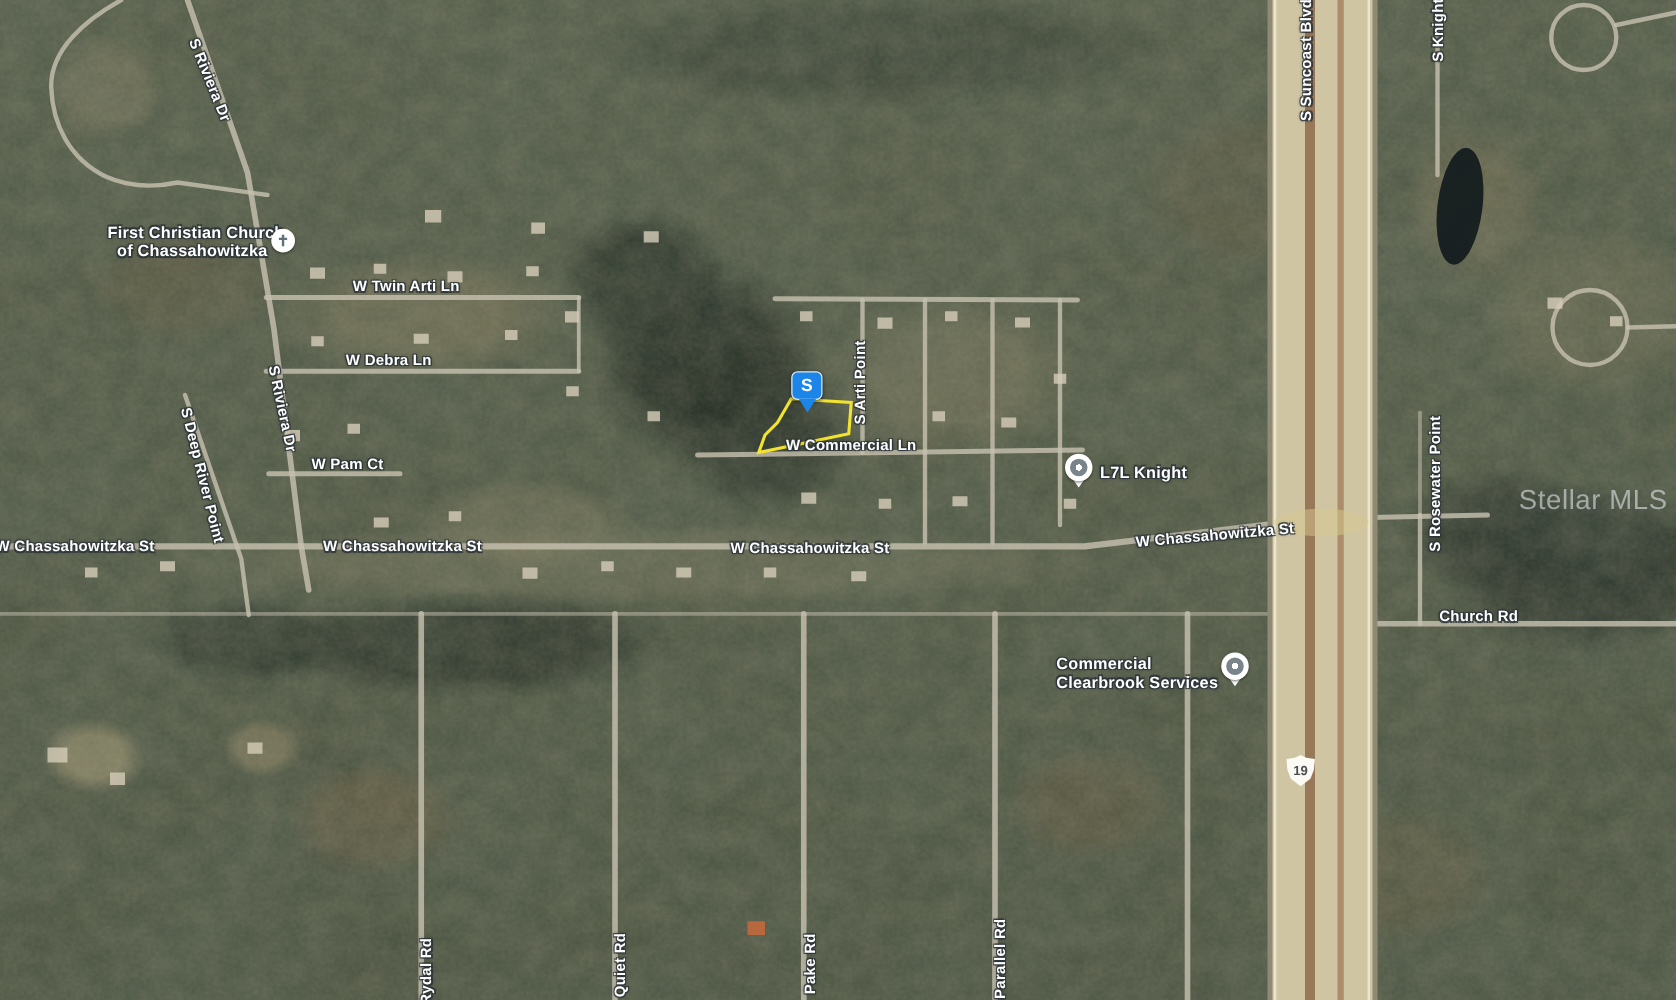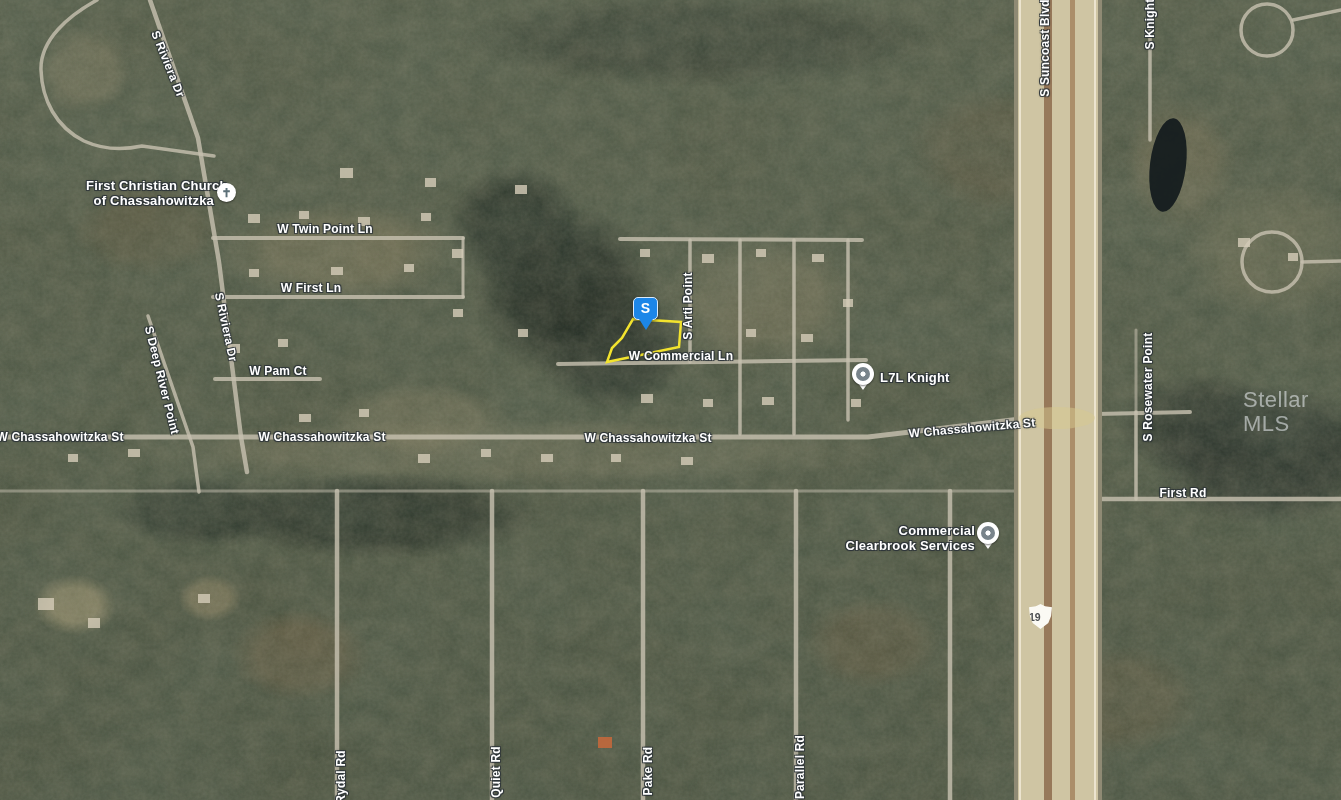--- a/index.html
+++ b/index.html
@@ -62,25 +62,25 @@
   .bp-c::after{content:"";position:absolute;left:4px;top:4px;width:14px;height:14px;border-radius:50%;
     background:radial-gradient(circle at 50% 50%, #fff 0 2.5px, #79848b 2.6px);}
   .bp-t{width:0;height:0;border:5px solid transparent;border-top:7px solid #fff;margin:-2px auto 0;}
   .smarker{position:absolute;width:25px;height:37px;}
   .sm-box{width:25px;height:23px;background:#1c86e8;border:1px solid #dcebfb;border-radius:5px;
     color:#fff;font:700 14px/21px "Liberation Sans",sans-serif;text-align:center;
     box-shadow:0 1px 3px rgba(0,0,0,.5);box-sizing:border-box;}
   .sm-tail{width:0;height:0;border:7px solid transparent;border-top:11px solid #1c86e8;margin:-1px auto 0;}
   .shield{
     position:absolute;width:23px;height:25px;background:#fbfaf4;color:#4a4d50;
-    font:700 10.5px/26px "Liberation Sans",sans-serif;
+    font:700 10.5px/26px "Liberation Sans",sans-serif;text-align:center;
     clip-path:polygon(50% 0%,70% 9%,100% 13%,96% 48%,84% 76%,50% 100%,16% 76%,4% 48%,0% 13%,30% 9%);
   }
   .watermark{
-    position:absolute;left:1243px;top:388px;
+    position:absolute;left:1215px;top:388px;
     font:400 22px/24px "Liberation Sans",sans-serif;
     color:rgba(238,242,246,.55);letter-spacing:.5px;
   }
 </style>
 </head>
 <body>
 
 <div class="map">
   <div class="sat-base"></div>
 
@@ -188,56 +188,56 @@
       <rect x="425" y="178" width="11" height="9"></rect>
         <rect x="515" y="185" width="12" height="9"></rect>
     </g>
     <rect x="598" y="737" width="14" height="11" fill="#c2683c" opacity="0.9"></rect>
   </svg>
 
   <svg class="layer" width="1341" height="800">
     <polygon points="633,319 681,322 679,347 607,362 612,348 622,338" fill="none" stroke="#f2e32e" stroke-width="2.5" stroke-linejoin="miter"></polygon>
   </svg>
 
-  <div class="rl" style="left:325px;top:229px">W Twin Point Ln</div>
-  <div class="rl" style="left:311px;top:288px">W First Ln</div>
+  <div class="rl" style="left:325px;top:229px">W Twin Arti Ln</div>
+  <div class="rl" style="left:311px;top:288px">W Debra Ln</div>
   <div class="rl" style="left:278px;top:371px">W Pam Ct</div>
   <div class="rl" style="left:681px;top:356px">W Commercial Ln</div>
   <div class="rl" style="left:60px;top:437px">W Chassahowitzka St</div>
   <div class="rl" style="left:322px;top:437px">W Chassahowitzka St</div>
   <div class="rl" style="left:648px;top:438px">W Chassahowitzka St</div>
   <div class="rl" style="left:972px;top:428px;transform:translate(-50%,-50%) rotate(-5deg)">W Chassahowitzka St</div>
   <div class="rl" style="left:168px;top:64px;transform:translate(-50%,-50%) rotate(68deg)">S Riviera Dr</div>
   <div class="rl" style="left:226px;top:327px;transform:translate(-50%,-50%) rotate(78deg)">S Riviera Dr</div>
   <div class="rl" style="left:162px;top:380px;transform:translate(-50%,-50%) rotate(76deg)">S Deep River Point</div>
   <div class="rl" style="left:688px;top:306px;transform:translate(-50%,-50%) rotate(-90deg)">S Arti Point</div>
   <div class="rl" style="left:1045px;top:48px;transform:translate(-50%,-50%) rotate(-90deg)">S Suncoast Blvd</div>
   <div class="rl" style="left:1148px;top:387px;transform:translate(-50%,-50%) rotate(-90deg)">S Rosewater Point</div>
   <div class="rl" style="left:1150px;top:24px;transform:translate(-50%,-50%) rotate(-90deg)">S Knight</div>
-  <div class="rl" style="left:1183px;top:493px">First Rd</div>
+  <div class="rl" style="left:1183px;top:493px">Church Rd</div>
   <div class="rl" style="left:341px;top:777px;transform:translate(-50%,-50%) rotate(-90deg)">Rydal Rd</div>
   <div class="rl" style="left:496px;top:772px;transform:translate(-50%,-50%) rotate(-90deg)">Quiet Rd</div>
   <div class="rl" style="left:648px;top:771px;transform:translate(-50%,-50%) rotate(-90deg)">Pake Rd</div>
   <div class="rl" style="left:800px;top:767px;transform:translate(-50%,-50%) rotate(-90deg)">Parallel Rd</div>
 
   <div class="poi-label" style="left:86px;top:179px;width:128px;text-align:right">
     <div>First Christian Church</div>
     <div>of Chassahowitzka</div>
   </div>
   <div class="poi-circle" style="left:217px;top:183px">
     <span>✝</span>
   </div>
 
   <div class="biz-pin" style="left:852px;top:363px">
     <div class="bp-c"></div>
     <div class="bp-t"></div>
   </div>
   <div class="poi-label" style="left:880px;top:371px">L7L Knight</div>
 
-  <div class="poi-label" style="left:845px;top:524px;width:130px;text-align:right">
+  <div class="poi-label" style="left:845px;top:524px;width:130px;text-align:left">
     <div>Commercial</div>
     <div>Clearbrook Services</div>
   </div>
   <div class="biz-pin" style="left:977px;top:522px">
     <div class="bp-c"></div>
     <div class="bp-t"></div>
   </div>
 
   <div class="smarker" style="left:633px;top:297px">
     <div class="sm-box">S</div>

